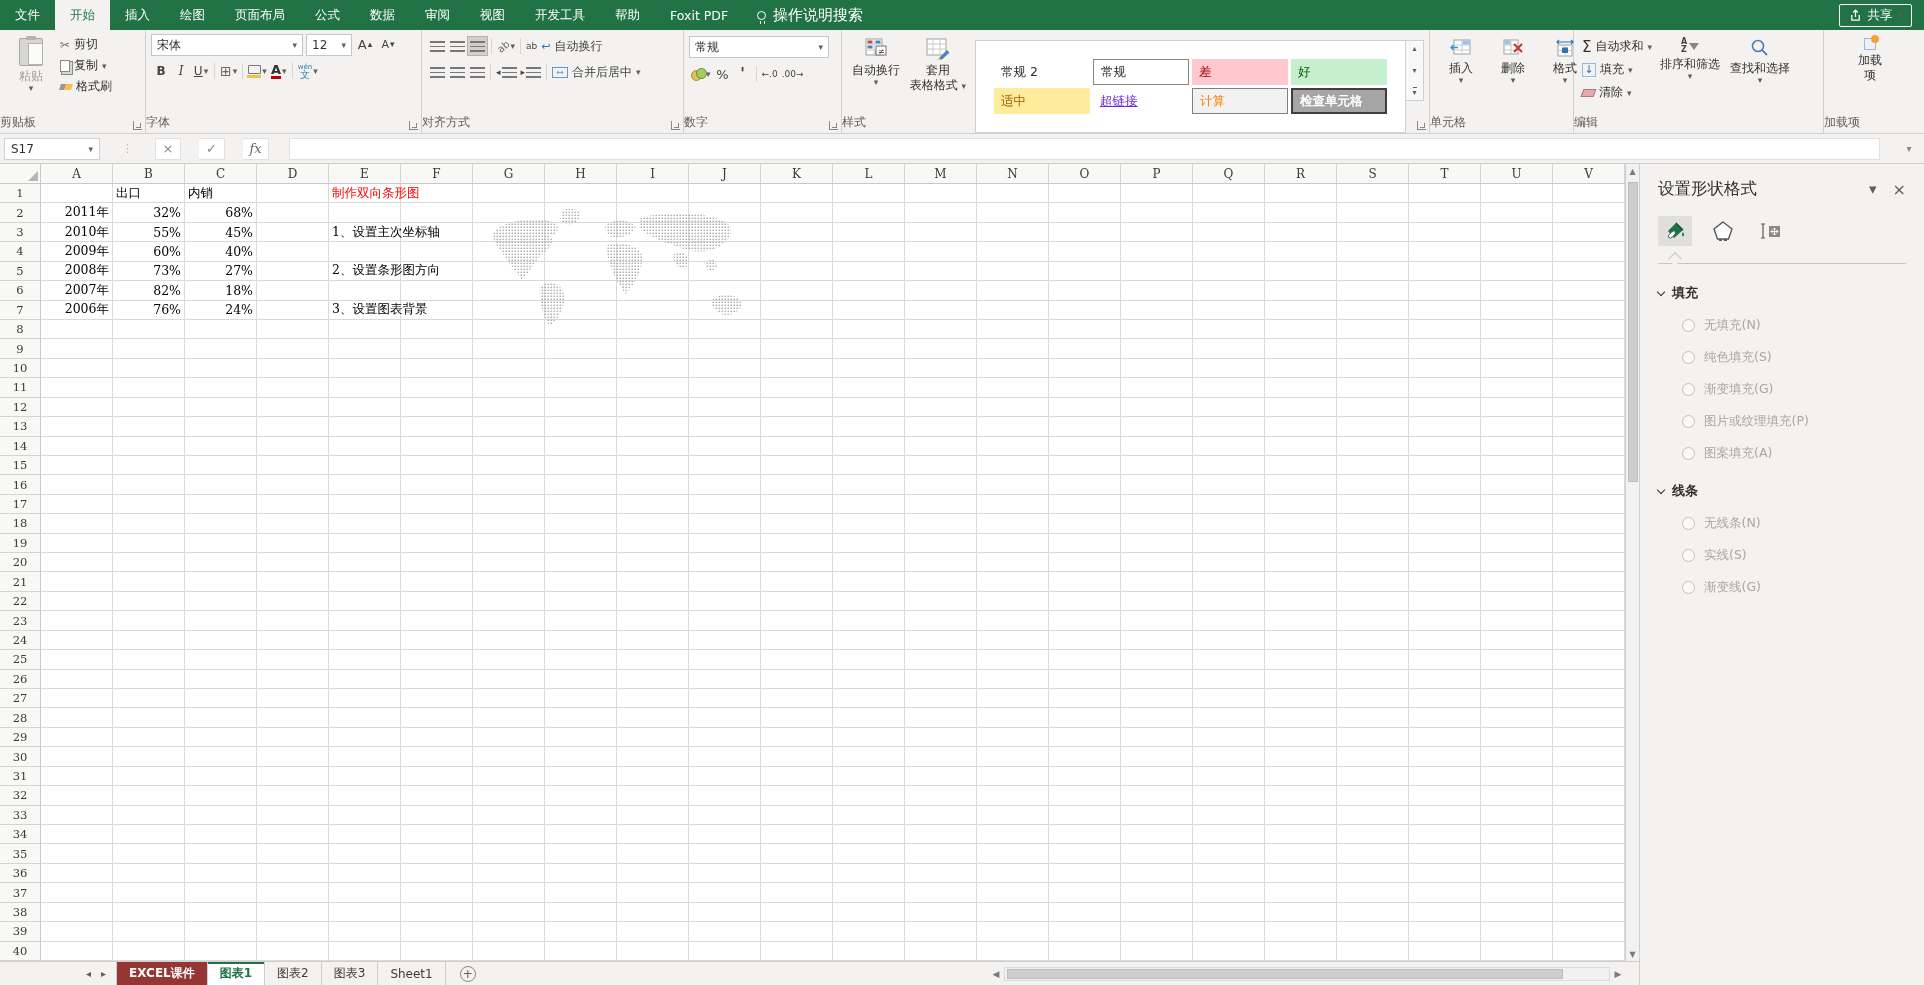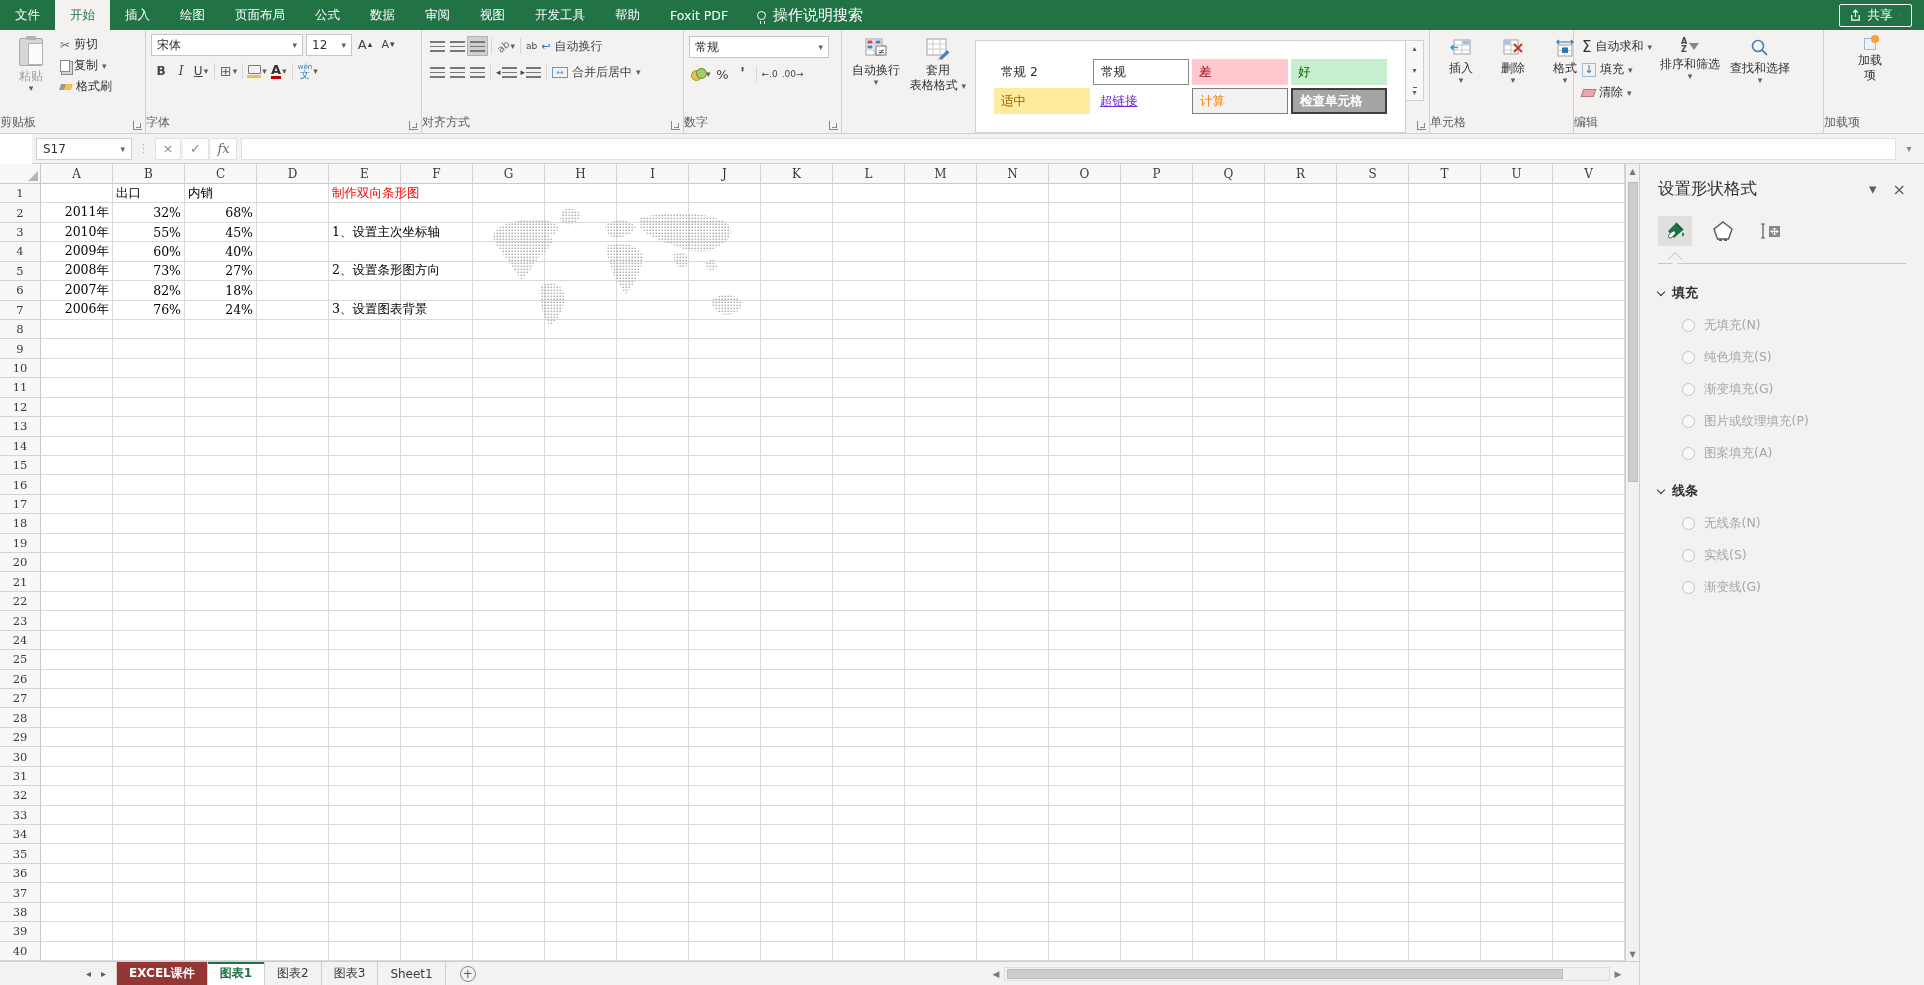--- a/index.html
+++ b/index.html
@@ -64,21 +64,21 @@
   .gi-normal{border:1px solid #8a8886;background:#fff;}
   .gi-bad{background:#FFC7CE;color:#9C0006;}
   .gi-good{background:#C6EFCE;color:#006100;}
   .gi-neutral{background:#FFEB9C;color:#9C6500;}
   .gi-link{color:#6d28d9;text-decoration:underline;}
   .gi-calc{background:#F2F2F2;color:#FA7D00;border:1px solid #7f7f7f;}
   .gi-check{background:#A5A5A5;color:#fff;font-weight:bold;border:2px solid #3f3f3f;}
   .gstrip{display:flex;flex-direction:column;justify-content:space-between;align-items:center;border:1px solid #d2d0ce;border-left:none;background:#f8f8f8;width:18px;margin-top:6px;height:61px;padding:3px 0;font-size:8px;color:#605e5c;cursor:pointer;}
 
   
-  .fbar{height:30px;background:#f3f2f1;display:flex;align-items:center;border-bottom:1px solid #d0cecc;flex-shrink:0;padding:3px 4px;gap:2px;margin-left:32px;}
+  .fbar{height:30px;background:#f3f2f1;display:flex;align-items:center;border-bottom:1px solid #d0cecc;flex-shrink:0;padding:3px 4px;gap:18px;}
   .namebox{width:96px;height:22px;background:#fff;border:1px solid #d2d0ce;display:flex;align-items:center;font-size:12px;color:#323130;padding:0 6px;justify-content:space-between;}
   .fdots{color:#b5b3b1;font-size:11px;padding:0 4px;}
   .fbtn{width:26px;height:22px;display:flex;align-items:center;justify-content:center;color:#8a8886;font-size:13px;cursor:pointer;background:#fff;border:1px solid #e3e1df;border-left:none;}
   .fx{font-family:"DejaVu Serif",serif;font-style:italic;color:#696969;}
   .finput{flex:1;height:22px;background:#fff;border:1px solid #e3e1df;margin-left:2px;font-size:12px;padding:0 6px;color:#323130;}
   .fexpand{width:22px;text-align:center;color:#8a8886;font-size:10px;cursor:pointer;}
 
   
   .mainrow{display:flex;flex:1;min-height:0;}
   .gridcol{width:1639px;display:flex;flex-direction:column;flex-shrink:0;}
@@ -374,20 +374,21 @@
           <div class="gi gi-neutral">适中</div>
           <div class="gi gi-link">超链接</div>
           <div class="gi gi-calc">计算</div>
           <div class="gi gi-check">检查单元格</div>
         </div>
       <div class="gstrip">
         <span>▴</span>
         <span>▾</span>
         <span style="border-top:1px solid #605e5c">▾</span>
       </div>
+      <span class="glabel">样式</span>
       <span class="launcher"></span>
     </div>
 
     <div class="rgroup" style="width:144px">
       <div class="bigbtn">
         <svg width="22" height="20" viewBox="0 0 22 20">
           <rect x="4" y="2" width="16" height="14" fill="#fff" stroke="#a0a0a0"></rect>
             <line x1="12" y1="2" x2="12" y2="16" stroke="#c9c9c9"></line>
             <line x1="4" y1="7" x2="20" y2="7" stroke="#c9c9c9"></line>
             <line x1="4" y1="12" x2="20" y2="12" stroke="#c9c9c9"></line>

